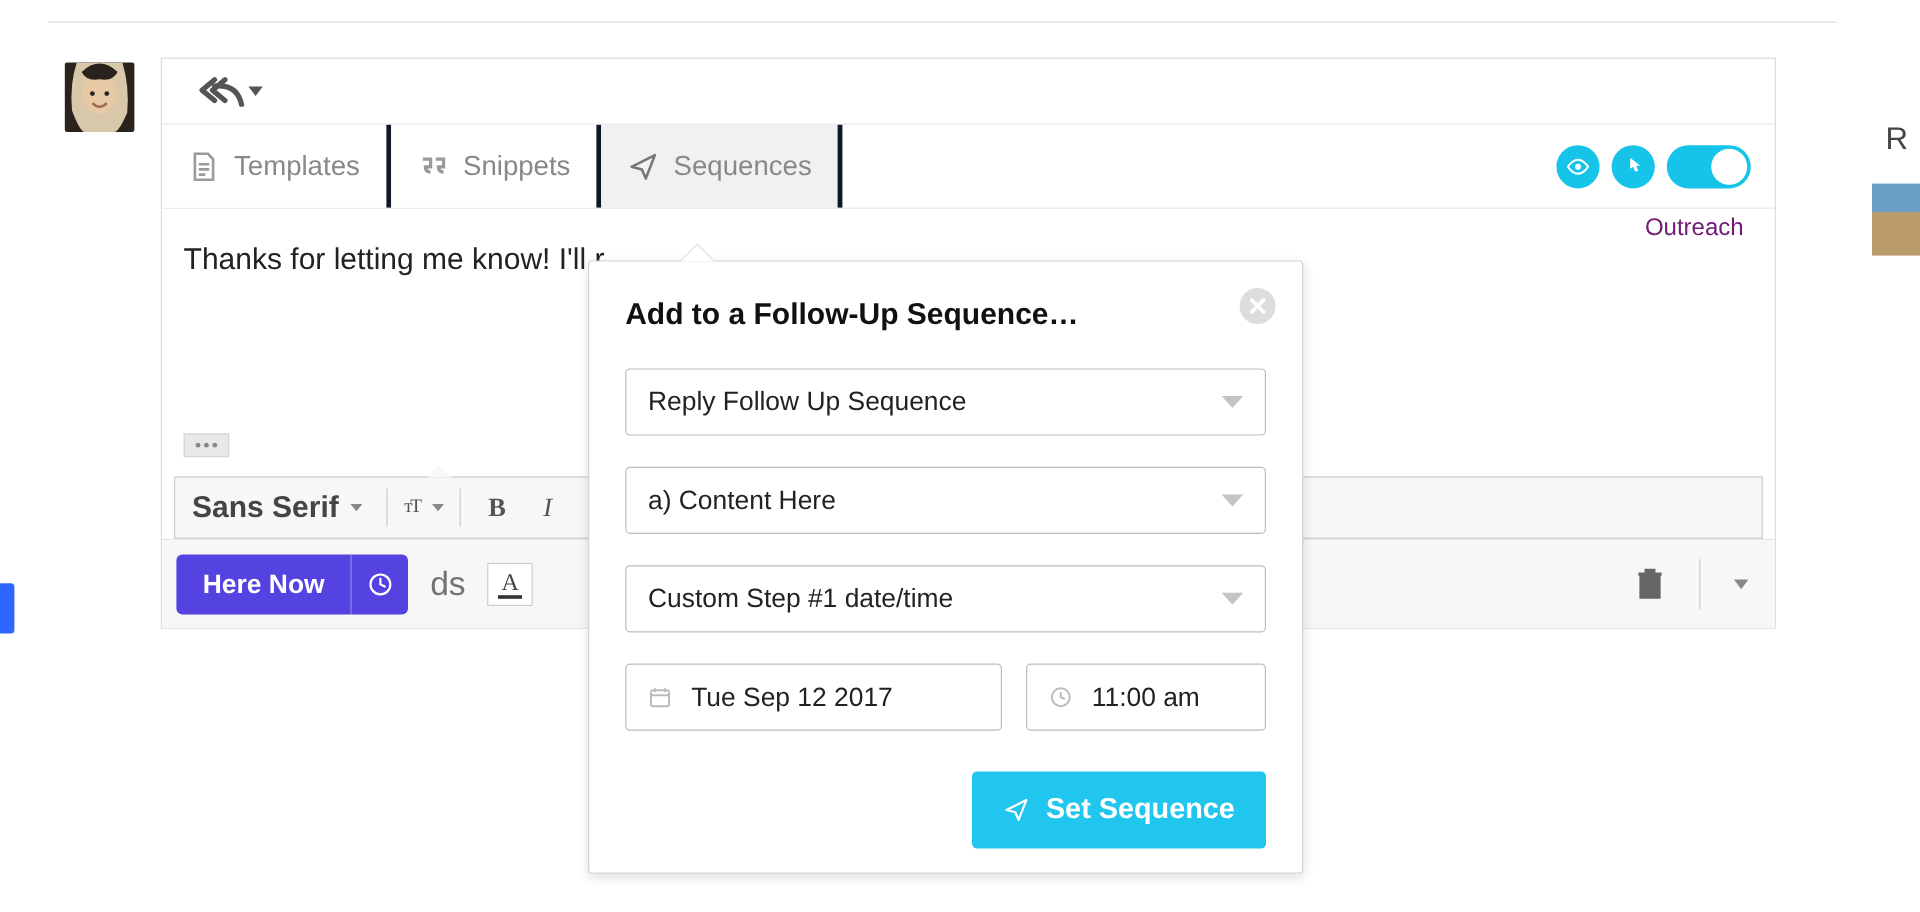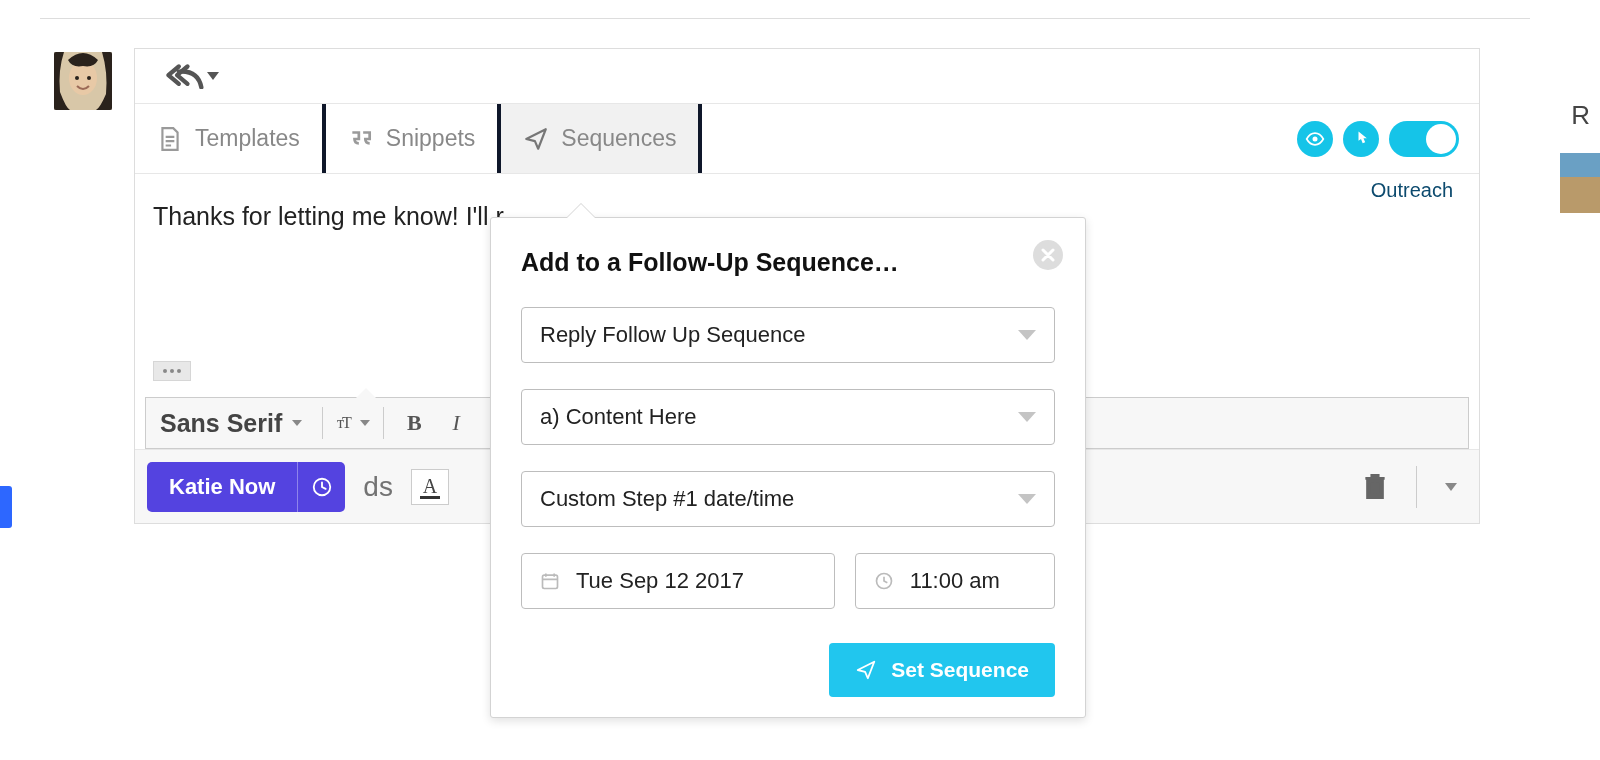--- a/index.html
+++ b/index.html
@@ -90,21 +90,21 @@
     background:#15c4e8; position:relative;
   }
   .toggle::after{
     content:""; position:absolute; right:3px; top:3px;
     width:30px; height:30px; border-radius:50%; background:#fff;
   }
   .outreach-label {
     position:absolute;
     right: 20px;
     top: 75px;
-    color:#0c4a6e;
+    color:#701a75;
     font-size: 20px;
     background:#fff;
     padding: 0 6px;
   }
   .body {
     padding: 28px 18px 10px 18px;
     min-height:170px;
   }
   .body-text { font-size: 25px; color:#222; }
   .ellipsis-box {
@@ -255,25 +255,25 @@
     height:56px;border:1px solid #bdbdbd;border-radius:4px;
     display:flex;align-items:center;padding:0 18px;font-size:22px;color:#222;
     gap:16px;
   }
   .dt.date{flex:1.7;}
   .dt.time{flex:1;}
   .dt svg{width:20px;height:20px;flex:0 0 auto;color:#999;}
   .set-btn{
     margin-top:34px;
     margin-left:auto;
-    height:54px;
+    height:64px;
     background:#21c6ee;color:#fff;
     border:none;border-radius:4px;
     display:flex;align-items:center;gap:14px;
-    padding:0 26px;font-size:21px;font-weight:600;
+    padding:0 26px;font-size:24px;font-weight:600;
     cursor:pointer;
   }
   .set-btn svg{width:22px;height:22px;}
   .popover .actions{display:flex;}
 
   svg{display:block;}
 </style>
 </head>
 <body>
 
@@ -363,21 +363,21 @@
       <span class="small-caret" style="margin-left:10px"></span>
     </div>
     <div class="vdiv"></div>
     <div class="fmt-btn bold">B</div>
     <div class="fmt-btn italic">I</div>
   </div>
 
   <div class="send-bar">
     <div class="send-btn">
       <div class="label">
-        <span>Katie Now</span>
+        <span>Here Now</span>
       </div>
       <div class="sched">
         <svg viewBox="0 0 24 24">
             <circle cx="12" cy="12" r="9" fill="none" stroke="#fff" stroke-width="2"></circle>
             <path d="M12 7v5l4 2" stroke="#fff" stroke-width="2" fill="none" stroke-linecap="round"></path>
           </svg>
       </div>
     </div>
     <div class="ds">
       <span>ds</span>

